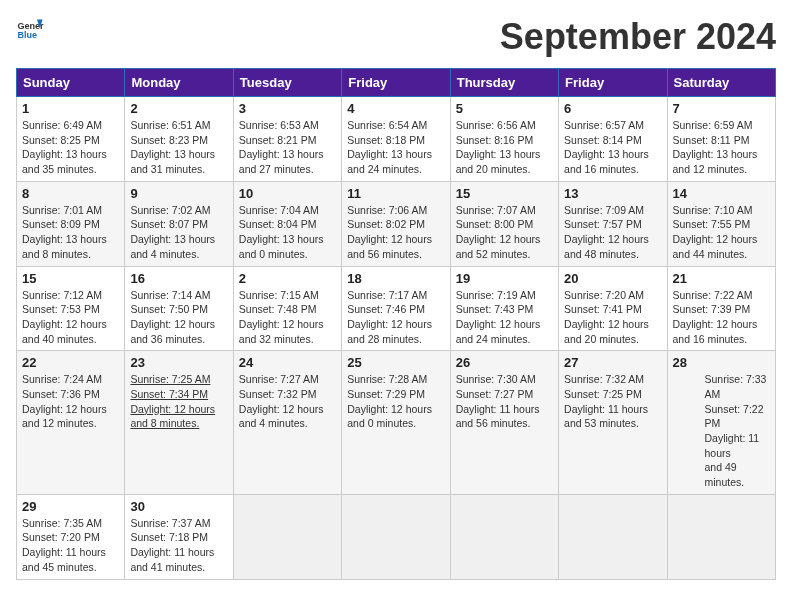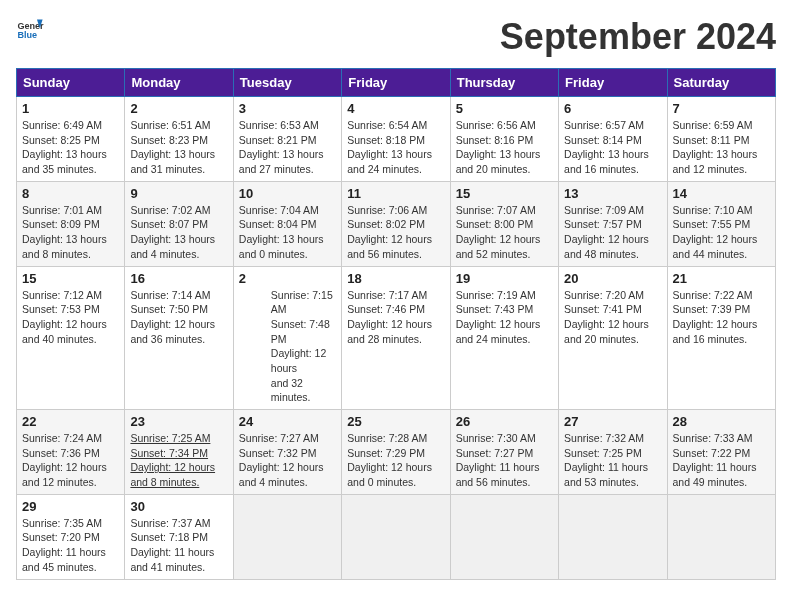--- a/index.html
+++ b/index.html
@@ -219,21 +219,21 @@
         </td>
         <td>
           <span class="day-num">16</span>
           <div class="day-info" style="white-space: pre-line;">Sunrise: 7:14 AM
 Sunset: 7:50 PM
 Daylight: 12 hours
 and 36 minutes.</div>
         </td>
         <td>
           <span class="day-num">2</span>
-          <div class="day-info" style="white-space: pre-line; margin-left: 32px;">Sunrise: 7:15 AM
+          <div class="day-info" style="white-space: pre-line;">Sunrise: 7:15 AM
 Sunset: 7:48 PM
 Daylight: 12 hours
 and 32 minutes.</div>
         </td>
         <td>
           <span class="day-num">18</span>
           <div class="day-info" style="white-space: pre-line;">Sunrise: 7:17 AM
 Sunset: 7:46 PM
 Daylight: 12 hours
 and 28 minutes.</div>
@@ -298,21 +298,21 @@
         </td>
         <td>
           <span class="day-num">27</span>
           <div class="day-info" style="white-space: pre-line;">Sunrise: 7:32 AM
 Sunset: 7:25 PM
 Daylight: 11 hours
 and 53 minutes.</div>
         </td>
         <td>
           <span class="day-num">28</span>
-          <div class="day-info" style="white-space: pre-line;">Sunrise: 7:33 AM
+          <div class="day-info" style="white-space: pre-line; margin-left: 32px;">Sunrise: 7:33 AM
 Sunset: 7:22 PM
 Daylight: 11 hours
 and 49 minutes.</div>
         </td>
       </tr>
       <tr>
         <td>
           <span class="day-num">29</span>
           <div class="day-info" style="white-space: pre-line;">Sunrise: 7:35 AM
 Sunset: 7:20 PM

